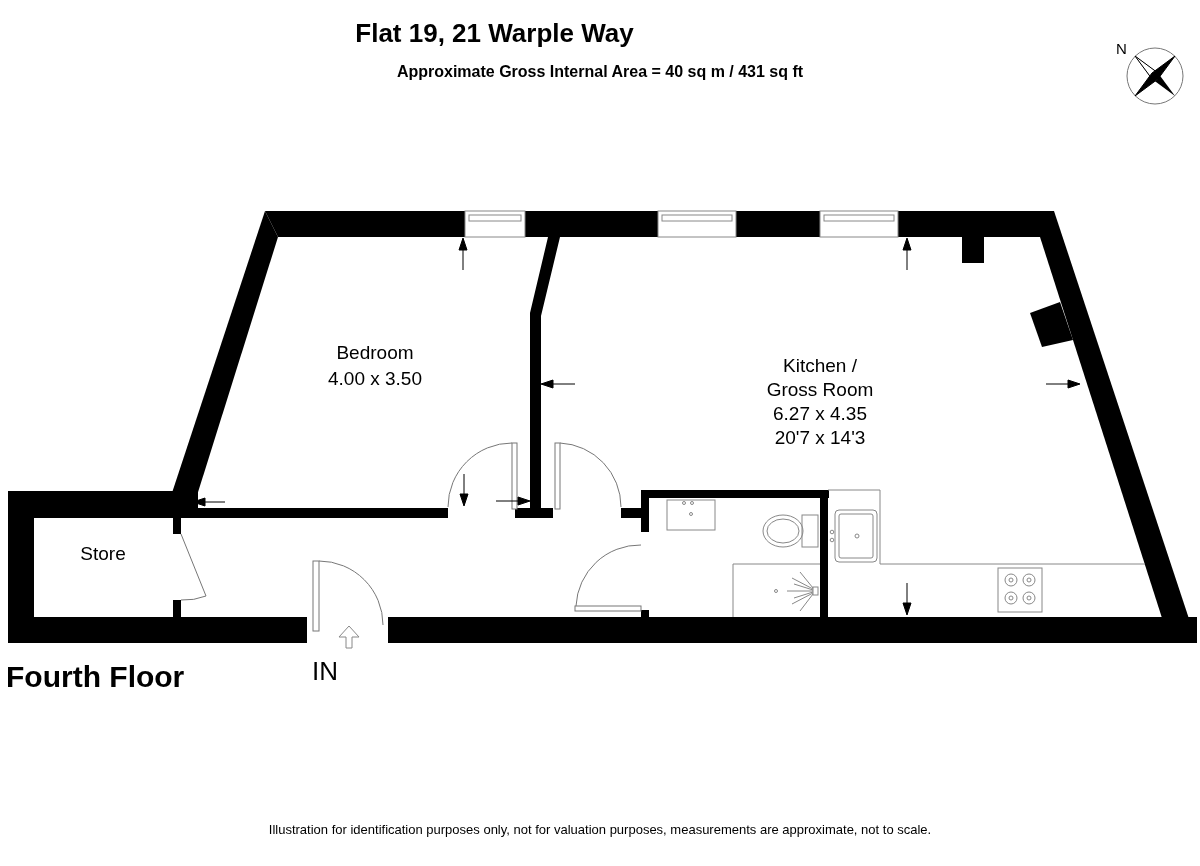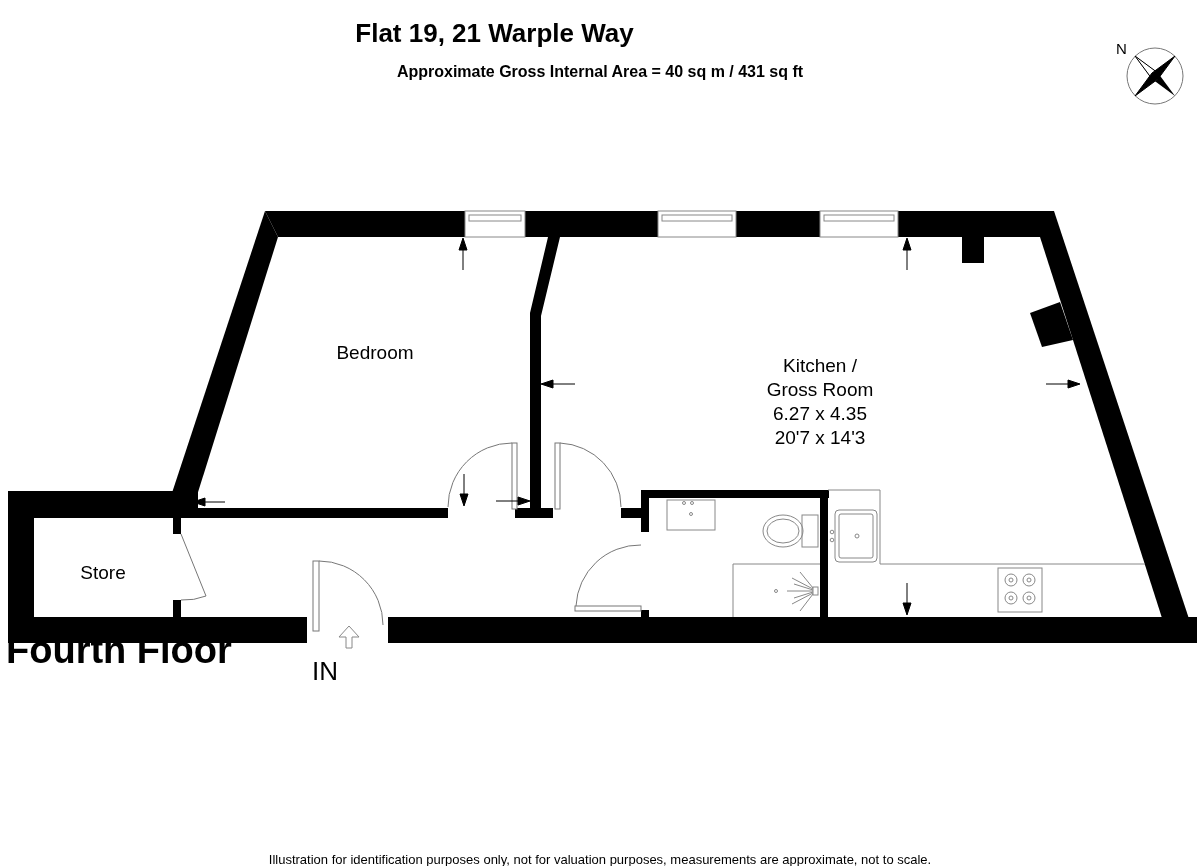--- a/index.html
+++ b/index.html
@@ -2,23 +2,23 @@
 <html><head>
   <meta charset="utf-8">
   <style>
     html, body { margin: 0; padding: 0; background: #ffffff; }
     body { width: 1200px; height: 866px; position: relative; overflow: hidden;
            font-family: "Liberation Sans", sans-serif; color: #000; }
     .title { position: absolute; top: 18px; left: 0; width: 989px; text-align: center;
              font-size: 26px; font-weight: bold; }
     .subtitle { position: absolute; top: 63px; left: 0; width: 1200px; text-align: center;
                 font-size: 16px; font-weight: bold; }
-    .floor-label { position: absolute; left: 6px; top: 629px; font-size: 38px; font-weight: bold; }
+    .floor-label { position: absolute; left: 6px; top: 660px; font-size: 30px; font-weight: bold; }
     .in-label { position: absolute; left: 312px; top: 656px; font-size: 26px; }
-    .disclaimer { position: absolute; top: 852px; left: 0; width: 1200px; text-align: center;
+    .disclaimer { position: absolute; top: 822px; left: 0; width: 1200px; text-align: center;
                   font-size: 13px; }
     .room-label { position: absolute; text-align: center; font-size: 19px; line-height: 26px; }
     .room-label div { white-space: nowrap; }
     svg.plan { position: absolute; left: 0; top: 0; }
     .compass { position: absolute; left: 1112px; top: 38px; width: 80px; height: 70px; }
     .compass-n { position: absolute; left: 1116px; top: 40px; font-size: 15px; }
   </style>
 </head>
 <body>
 
@@ -167,28 +167,29 @@
       <circle cx="1011" cy="598" r="6"></circle>
         <circle cx="1011" cy="598" r="2"></circle>
       <circle cx="1029" cy="598" r="6"></circle>
         <circle cx="1029" cy="598" r="2"></circle>
     </g>
   </g>
 </svg>
 
 <div class="room-label" style="left:290px; top:340px; width:170px;">
   <div>Bedroom</div>
+  <div>4.00 x 3.50</div>
 </div>
 
 <div class="room-label" style="left:740px; top:354px; width:160px; line-height:24px;">
   <div>Kitchen /</div>
   <div>Gross Room</div>
   <div>6.27 x 4.35</div>
   <div>20'7 x 14'3</div>
 </div>
 
-<div class="room-label" style="left:62px; top:560px; width:82px;">
+<div class="room-label" style="left:62px; top:541px; width:82px;">
   <div>Store</div>
 </div>
 
 <div class="floor-label">Fourth Floor</div>
 <div class="in-label">IN</div>
 <div class="disclaimer">Illustration for identification purposes only, not for valuation purposes, measurements are approximate, not to scale.</div>
 
 </body></html>

